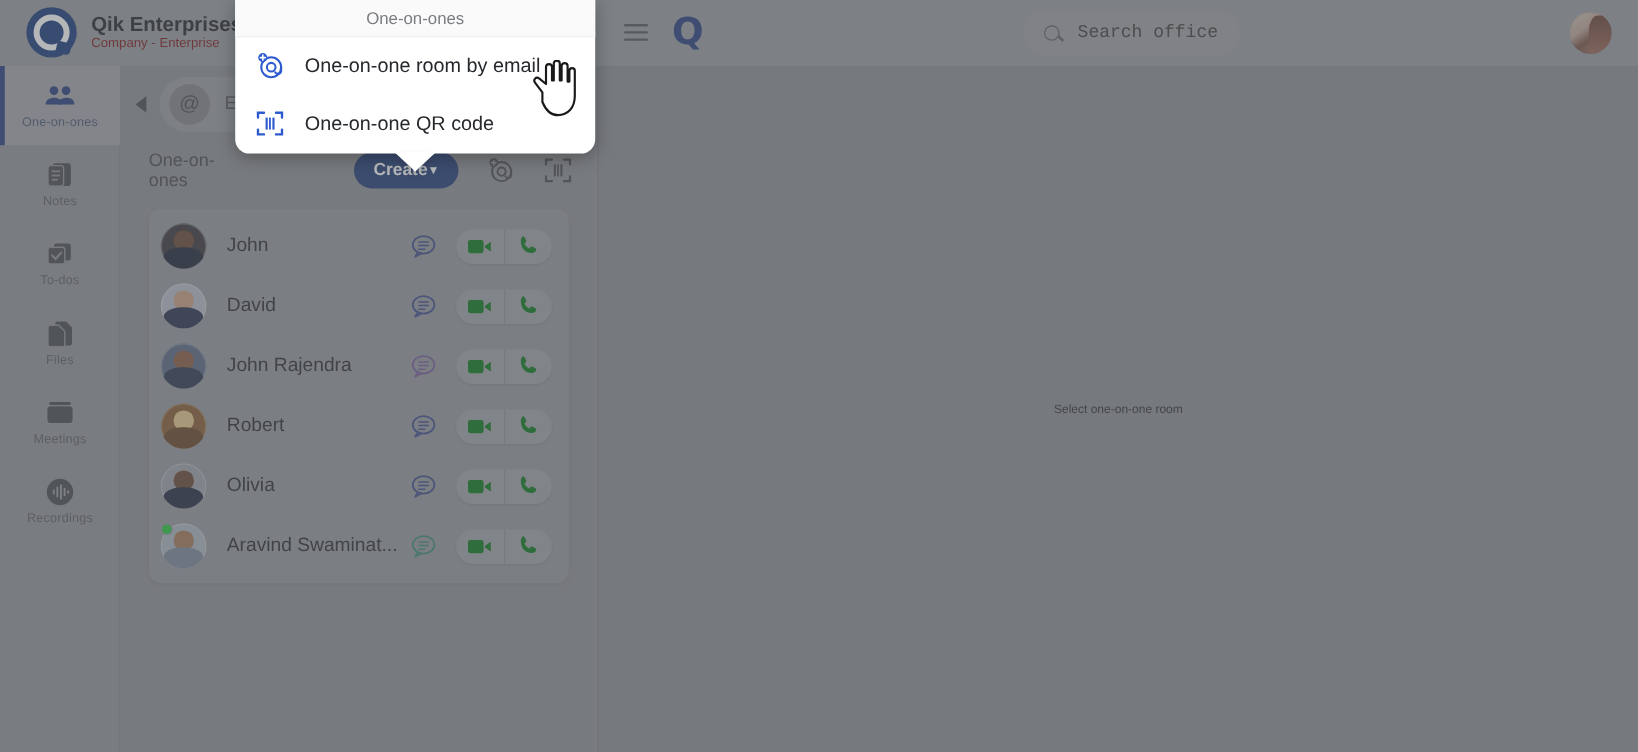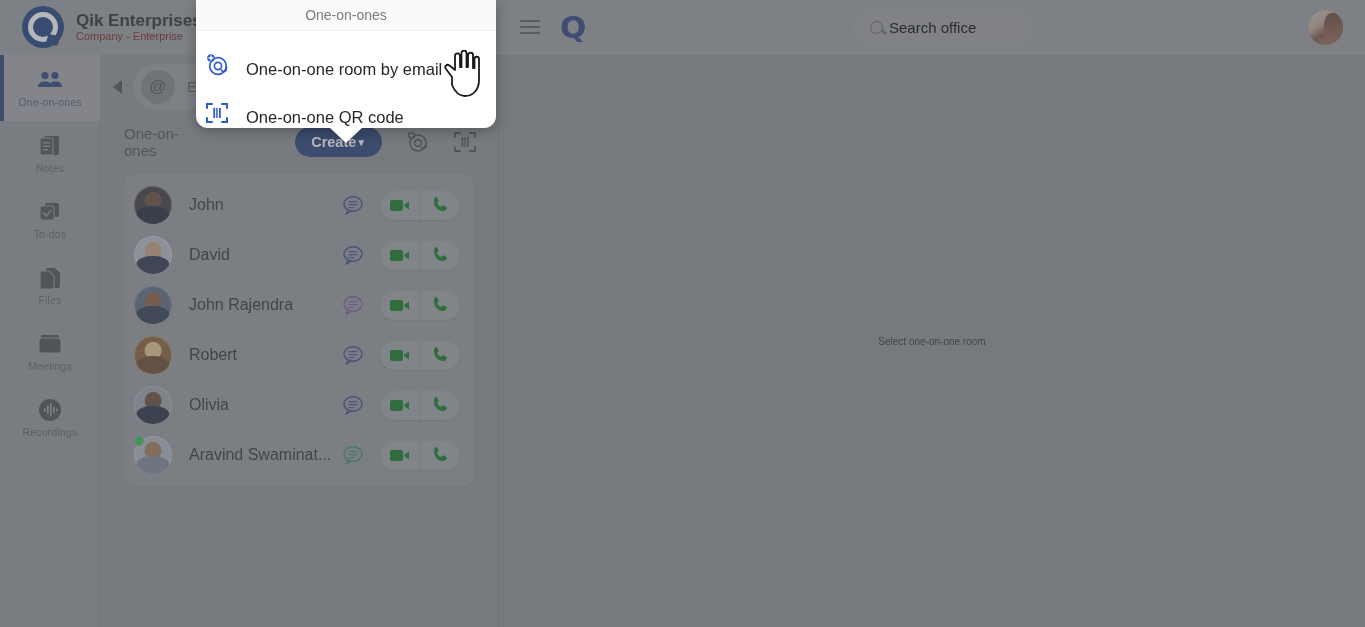--- a/index.html
+++ b/index.html
@@ -108,21 +108,21 @@
     border: 1.7px solid #5c5f63;
     border-radius: 50%;
     position: relative;
   }
   .search-icon::after {
     content: ""; position: absolute;
     width: 6px; height: 1.7px; background: #5c5f63;
     right: -5px; bottom: 0px;
     transform: rotate(45deg);
   }
-  .search-text { margin-left: 6px; font-size: 15px; color: #000000; }
+  .search-text { margin-left: 15px; font-size: 15px; color: #404040; font-family: Liberation Mono, monospace; }
 
   .user-avatar {
     position: absolute; right: 22px; top: 10px;
     width: 35px; height: 35px; border-radius: 50%;
     background: linear-gradient(145deg,#cfc6b6 0%,#bfa79a 38%,#7a5545 58%,#b09387 100%);
     overflow: hidden; cursor: pointer;
     box-shadow: inset 0 0 0 1px rgba(0,0,0,0.06);
   }
   .user-avatar::after {
     content:""; position:absolute; left: 45%; top: 10%;
@@ -306,22 +306,22 @@
   .popup-header {
     height: 31px;
     display: flex; align-items: center; justify-content: center;
     background: #fafafa;
     border-bottom: 1px solid #efefef;
     border-radius: 0;
   }
   .popup-title { font-size: 14px; color: #797c80; }
   .popup-item {
     height: 48px;
-    display: flex; align-items: flex-end;
-    padding-left: 6px;
+    display: flex; align-items: center;
+    padding-left: 14px;
     cursor: pointer;
   }
   .popup-icon {
     width: 30px; height: 28px; flex: 0 0 30px;
     display: flex; align-items: center; justify-content: center;
   }
   .popup-label { margin-left: 14px; font-size: 16.5px; color: #25282c; }
   .popup-tail {
     position: absolute; left: 133px; bottom: -15px;
     width: 0; height: 0;

